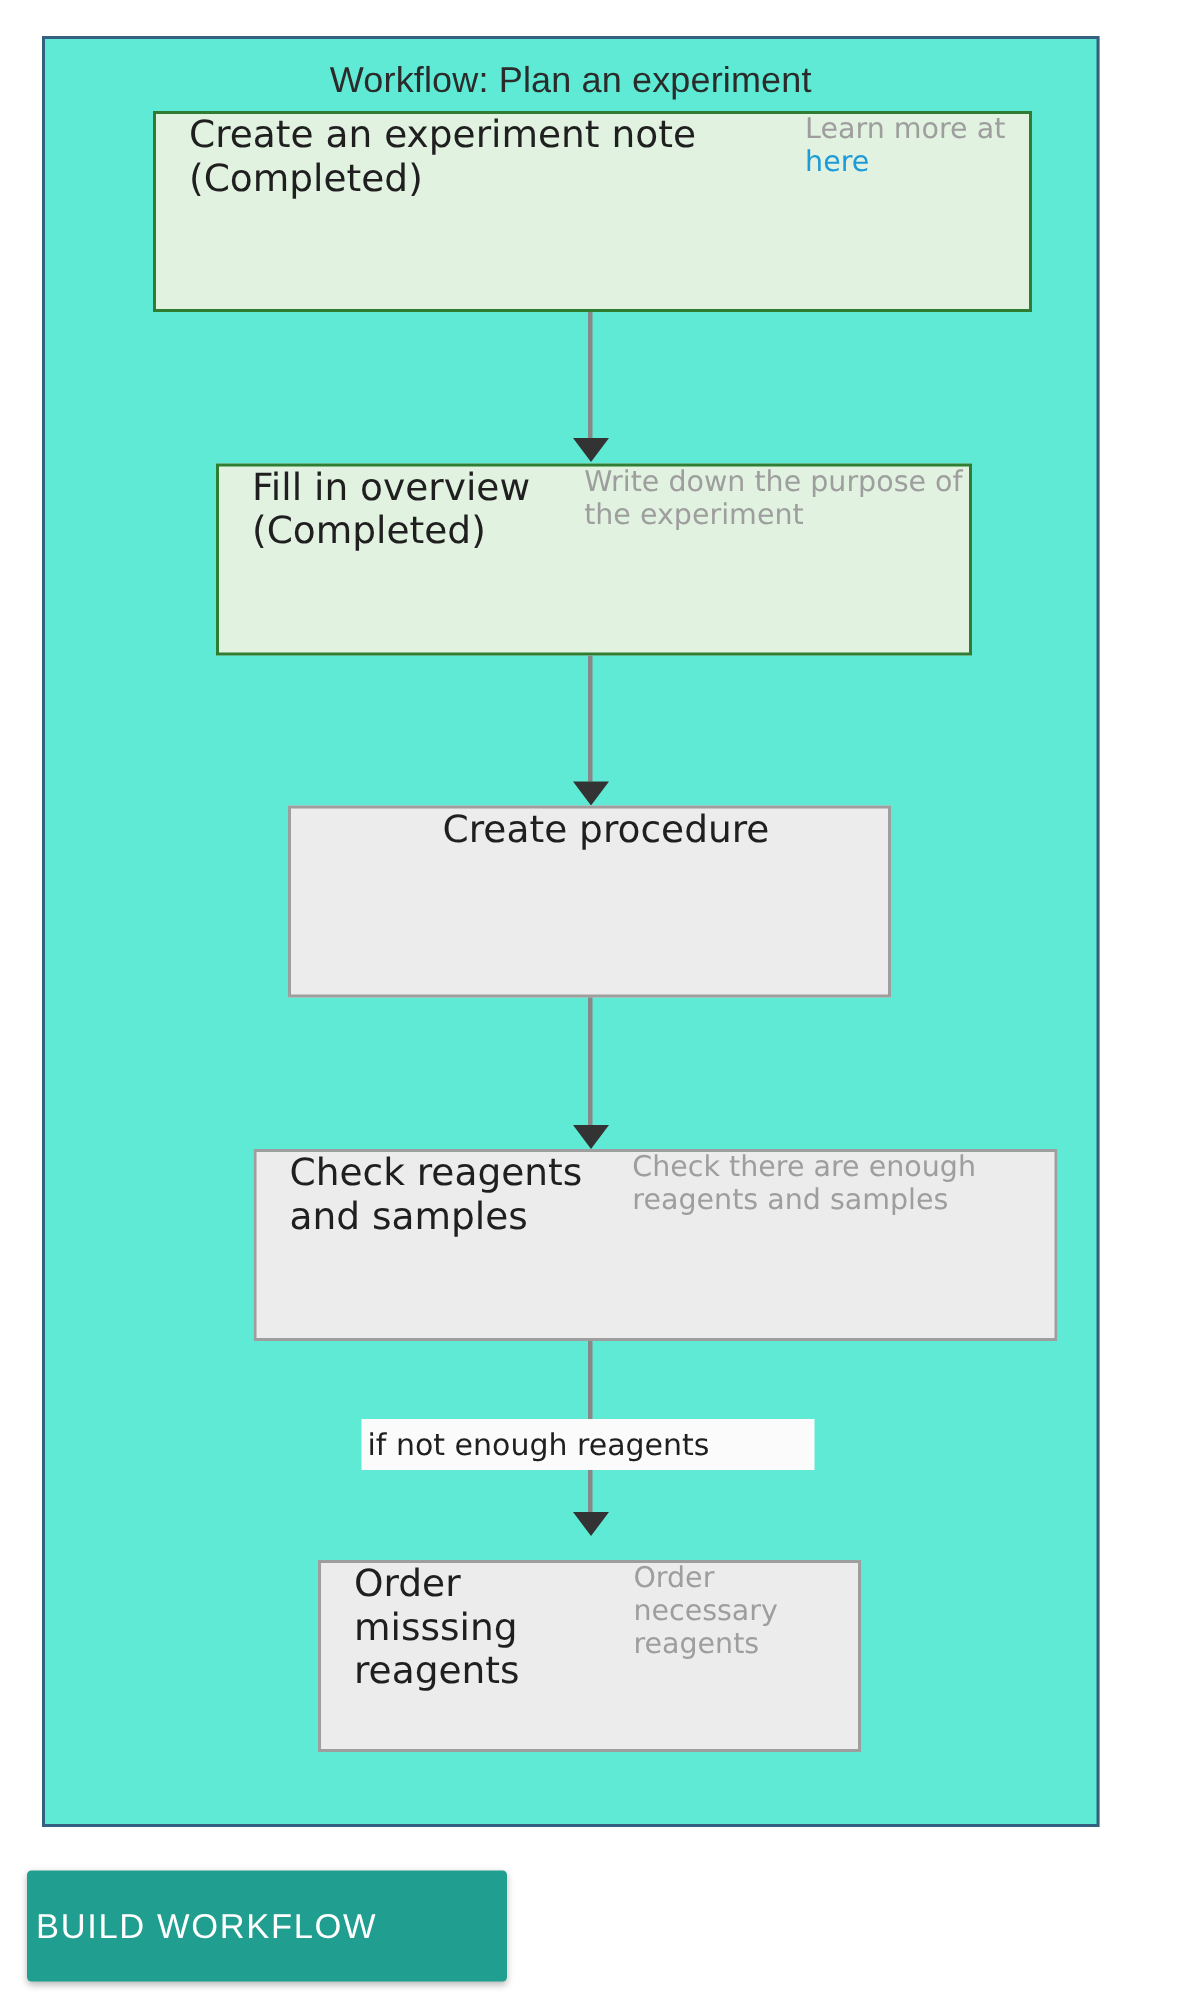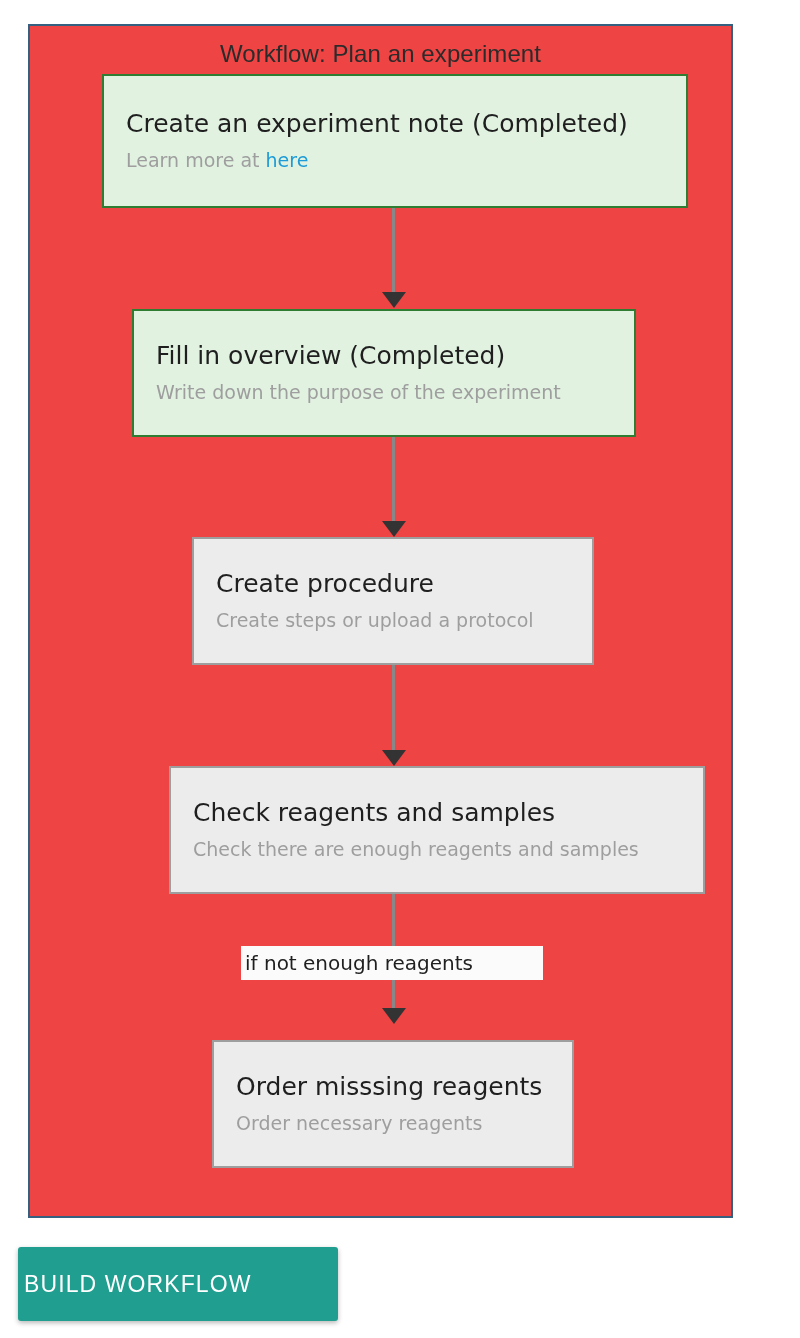--- a/index.html
+++ b/index.html
@@ -16,21 +16,21 @@
   }
 
   
   #workflow-panel {
     position: absolute;
     left: 28px;
     top: 24px;
     width: 705px;
     height: 1194px;
     box-sizing: border-box;
-    background: #ef4444;
+    background: #5eead4;
     border: 2px solid #35607f;
   }
 
   #workflow-title {
     position: absolute;
     left: 0;
     top: 14px;
     width: 100%;
     text-align: center;
     font-family: "Liberation Sans", sans-serif;
@@ -38,21 +38,21 @@
     color: #2b2b2b;
     letter-spacing: 0.1px;
   }
 
   
   .node {
     position: absolute;
     box-sizing: border-box;
     padding-left: 22px;
     display: flex;
-    flex-direction: column;
+    flex-direction: row;
     justify-content: center;
   }
   .node .node-title {
     font-size: 25px;
     color: #1f1f1f;
     line-height: 1.15;
     margin-bottom: 11px;
   }
   .node .node-sub {
     font-size: 19px;
@@ -68,21 +68,21 @@
     background: #e1f2e1;
     border: 2px solid #2e7d32;
   }
   .node.pending {
     background: #ececec;
     border: 2px solid #9e9e9e;
   }
 
   
   #node-create-note   { left: 72px;  top: 48px;   width: 586px; height: 134px; }
-  #node-fill-overview { left: 102px; top: 283px;  width: 504px; height: 128px; }
+  #node-fill-overview { left: 114px; top: 283px;  width: 504px; height: 128px; }
   #node-create-proc   { left: 162px; top: 511px;  width: 402px; height: 128px; }
   #node-check-reag    { left: 95px;  top: 740px;  width: 536px; height: 128px; margin-left: 44px; }
   #node-order-reag    { left: 182px; top: 1014px; width: 362px; height: 128px; }
 
   
   .edge {
     position: absolute;
     left: 362px;
     width: 3px;
     background: #888888;
@@ -165,21 +165,20 @@
   <div class="node completed" id="node-fill-overview">
     <div class="node-title">Fill in overview (Completed)</div>
     <div class="node-sub">Write down the purpose of the experiment</div>
   </div>
 
   <div class="edge" id="edge-2"></div>
   <div class="arrowhead" id="arrow-2"></div>
 
   <div class="node pending" id="node-create-proc">
     <div class="node-title">Create procedure</div>
-    <div class="node-sub">Create steps or upload a protocol</div>
   </div>
 
   <div class="edge" id="edge-3"></div>
   <div class="arrowhead" id="arrow-3"></div>
 
   <div class="node pending" id="node-check-reag">
     <div class="node-title">Check reagents and samples</div>
     <div class="node-sub">Check there are enough reagents and samples</div>
   </div>
 

